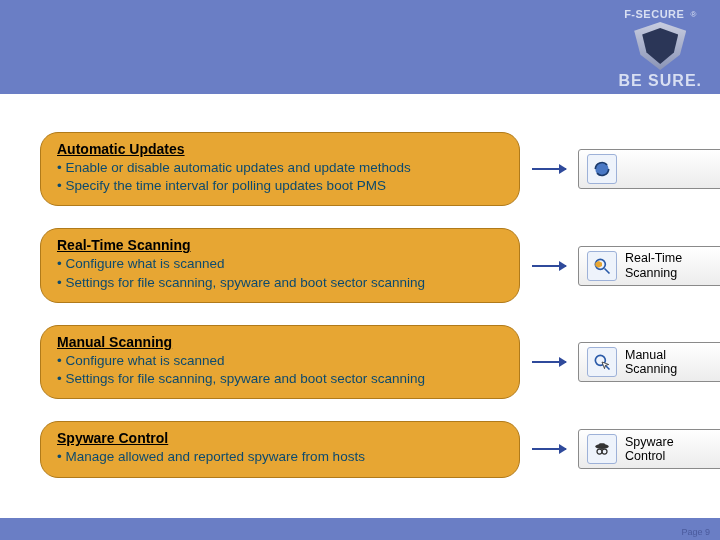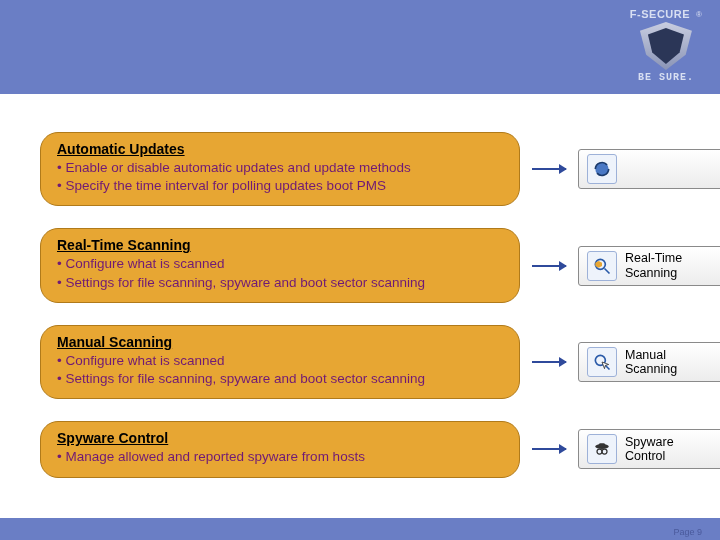--- a/index.html
+++ b/index.html
@@ -42,21 +42,21 @@
     background: linear-gradient(to bottom, #c8cde0, #8a94b6);
     clip-path: polygon(50% 0%, 100% 18%, 88% 68%, 50% 100%, 12% 68%, 0% 18%);
     display:flex; align-items:center; justify-content:center;
     margin: 2px 0;
   }
   .brand-shield-inner {
     width: 36px; height: 36px;
     background: #2b3657;
     clip-path: polygon(50% 0%, 100% 18%, 88% 68%, 50% 100%, 12% 68%, 0% 18%);
   }
-  .brand-tag { font-size: 10px; font-weight: bold; letter-spacing: 1px; font-family: Liberation Mono, monospace; }
+  .brand-tag { font-size: 16px; font-weight: bold; letter-spacing: 1px; }
 
   .content {
     padding: 38px 8px 0 40px;
   }
   .row {
     display: flex;
     align-items: center;
     gap: 12px;
     margin-bottom: 22px;
   }
@@ -69,21 +69,21 @@
   }
   .card-title {
     font-size: 14px;
     font-weight: bold;
     text-decoration: underline;
     margin-bottom: 2px;
     color: #000;
   }
   .card-bullet {
     font-size: 13.5px;
-    color: #701a75;
+    color: #0c4a6e;
     line-height: 1.35;
   }
   .connector {
     flex: 0 0 34px;
     height: 2px;
     background: #2f4a9b;
     position: relative;
   }
   .connector::after {
     content: "";
@@ -118,21 +118,21 @@
     color: #000;
   }
   .footer {
     position: absolute;
     bottom: 0; left: 0; right: 0;
     height: 22px;
     background: #6a7ec5;
   }
   .page-num {
     position: absolute;
-    right: 18px;
+    right: 10px;
     bottom: 3px;
     font-size: 9px;
     color: #4a5a9c;
   }
 </style>
 </head>
 <body>
 
 <div class="header">
   <div class="brand">

